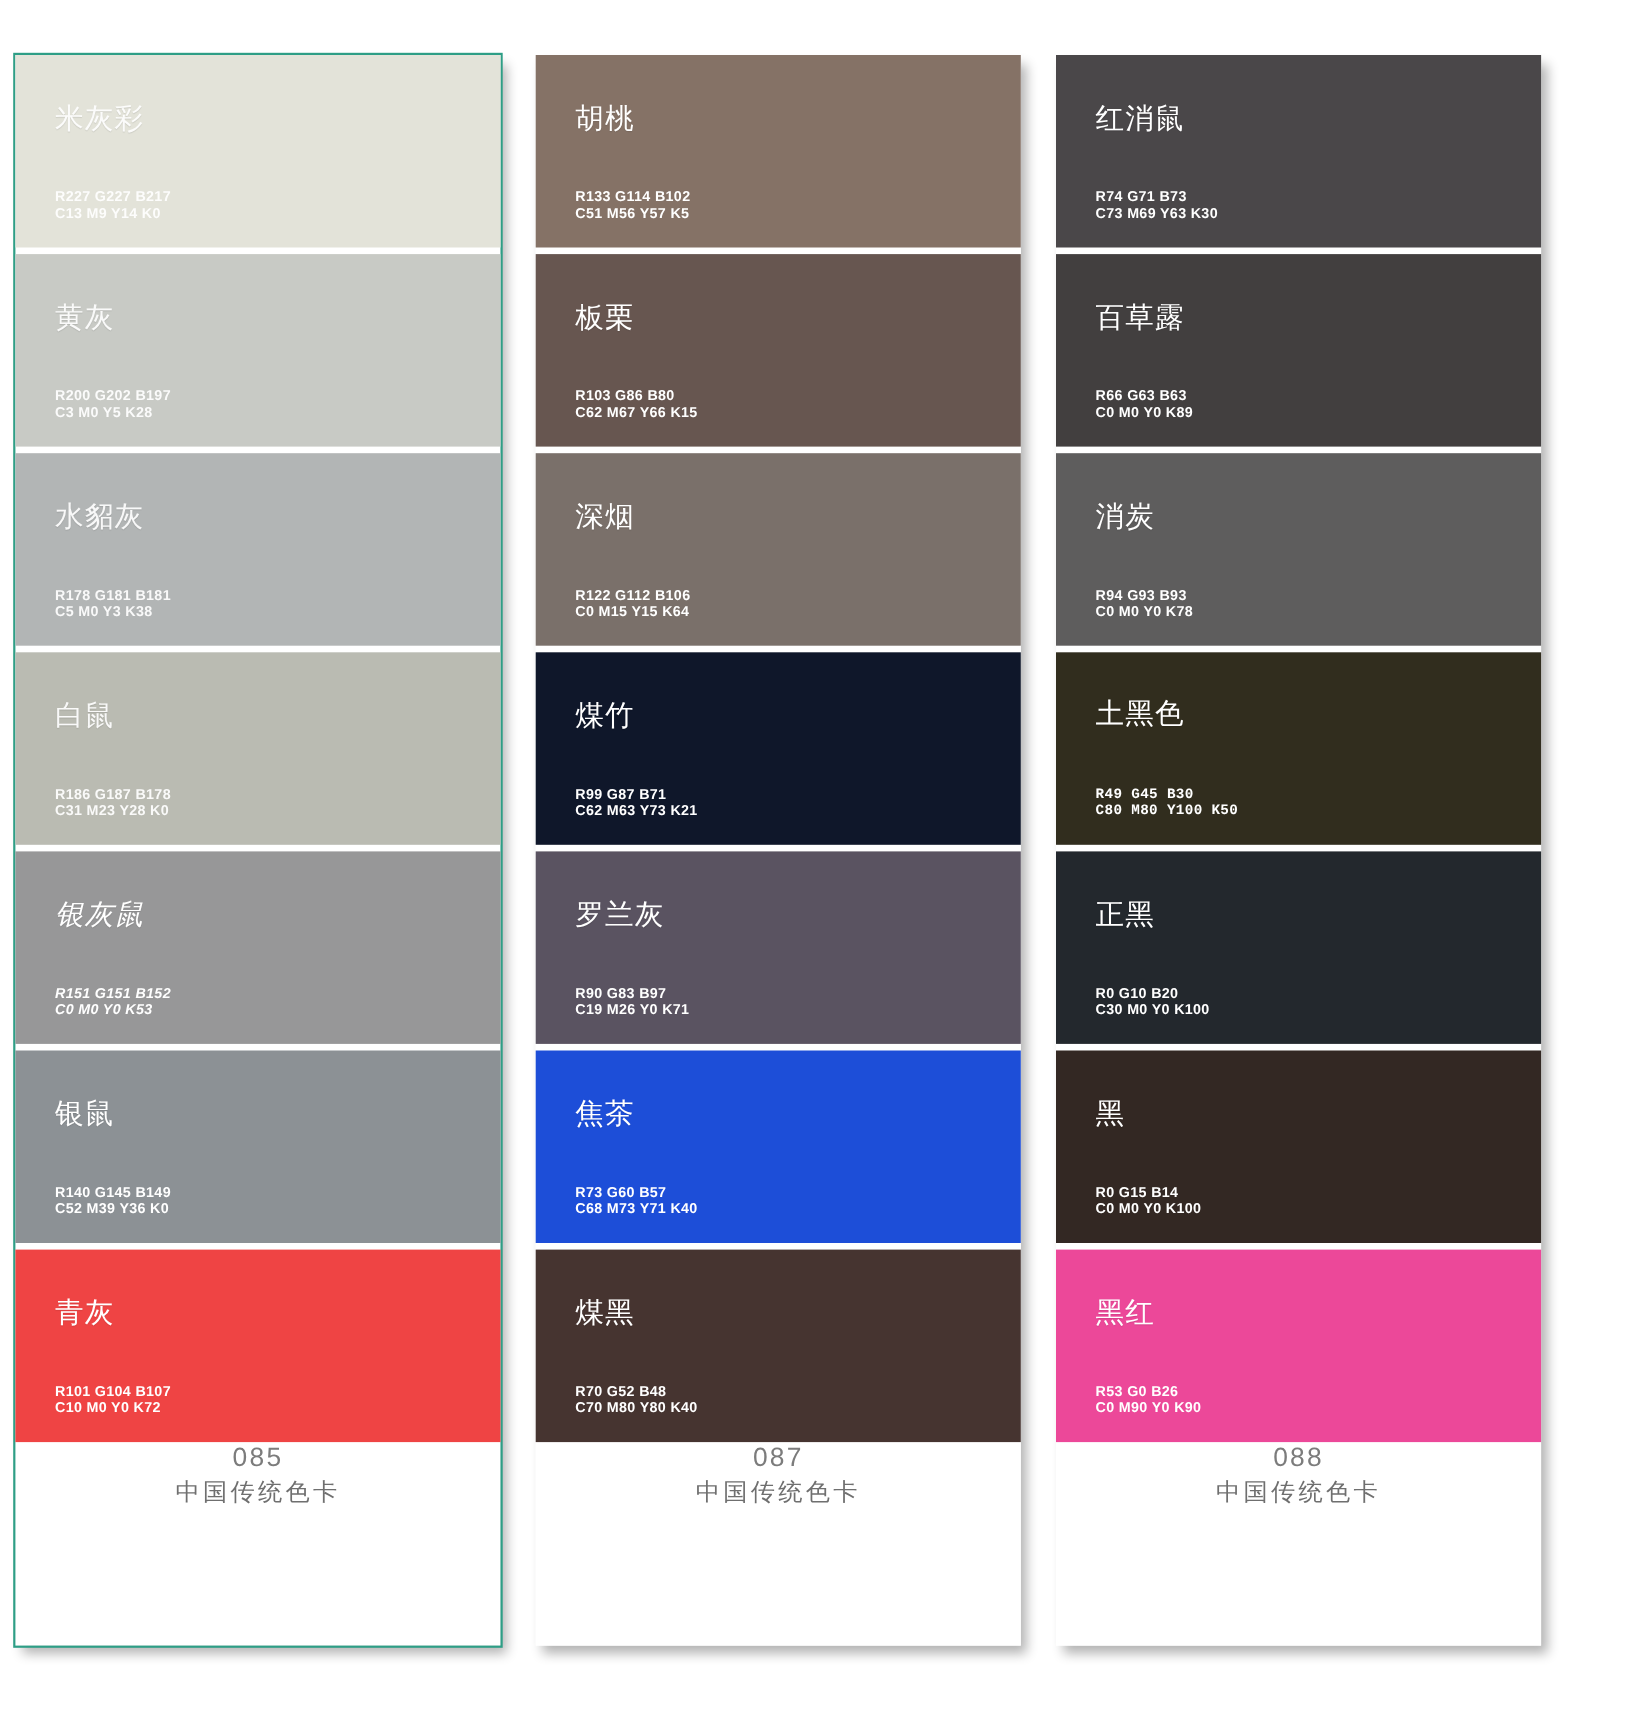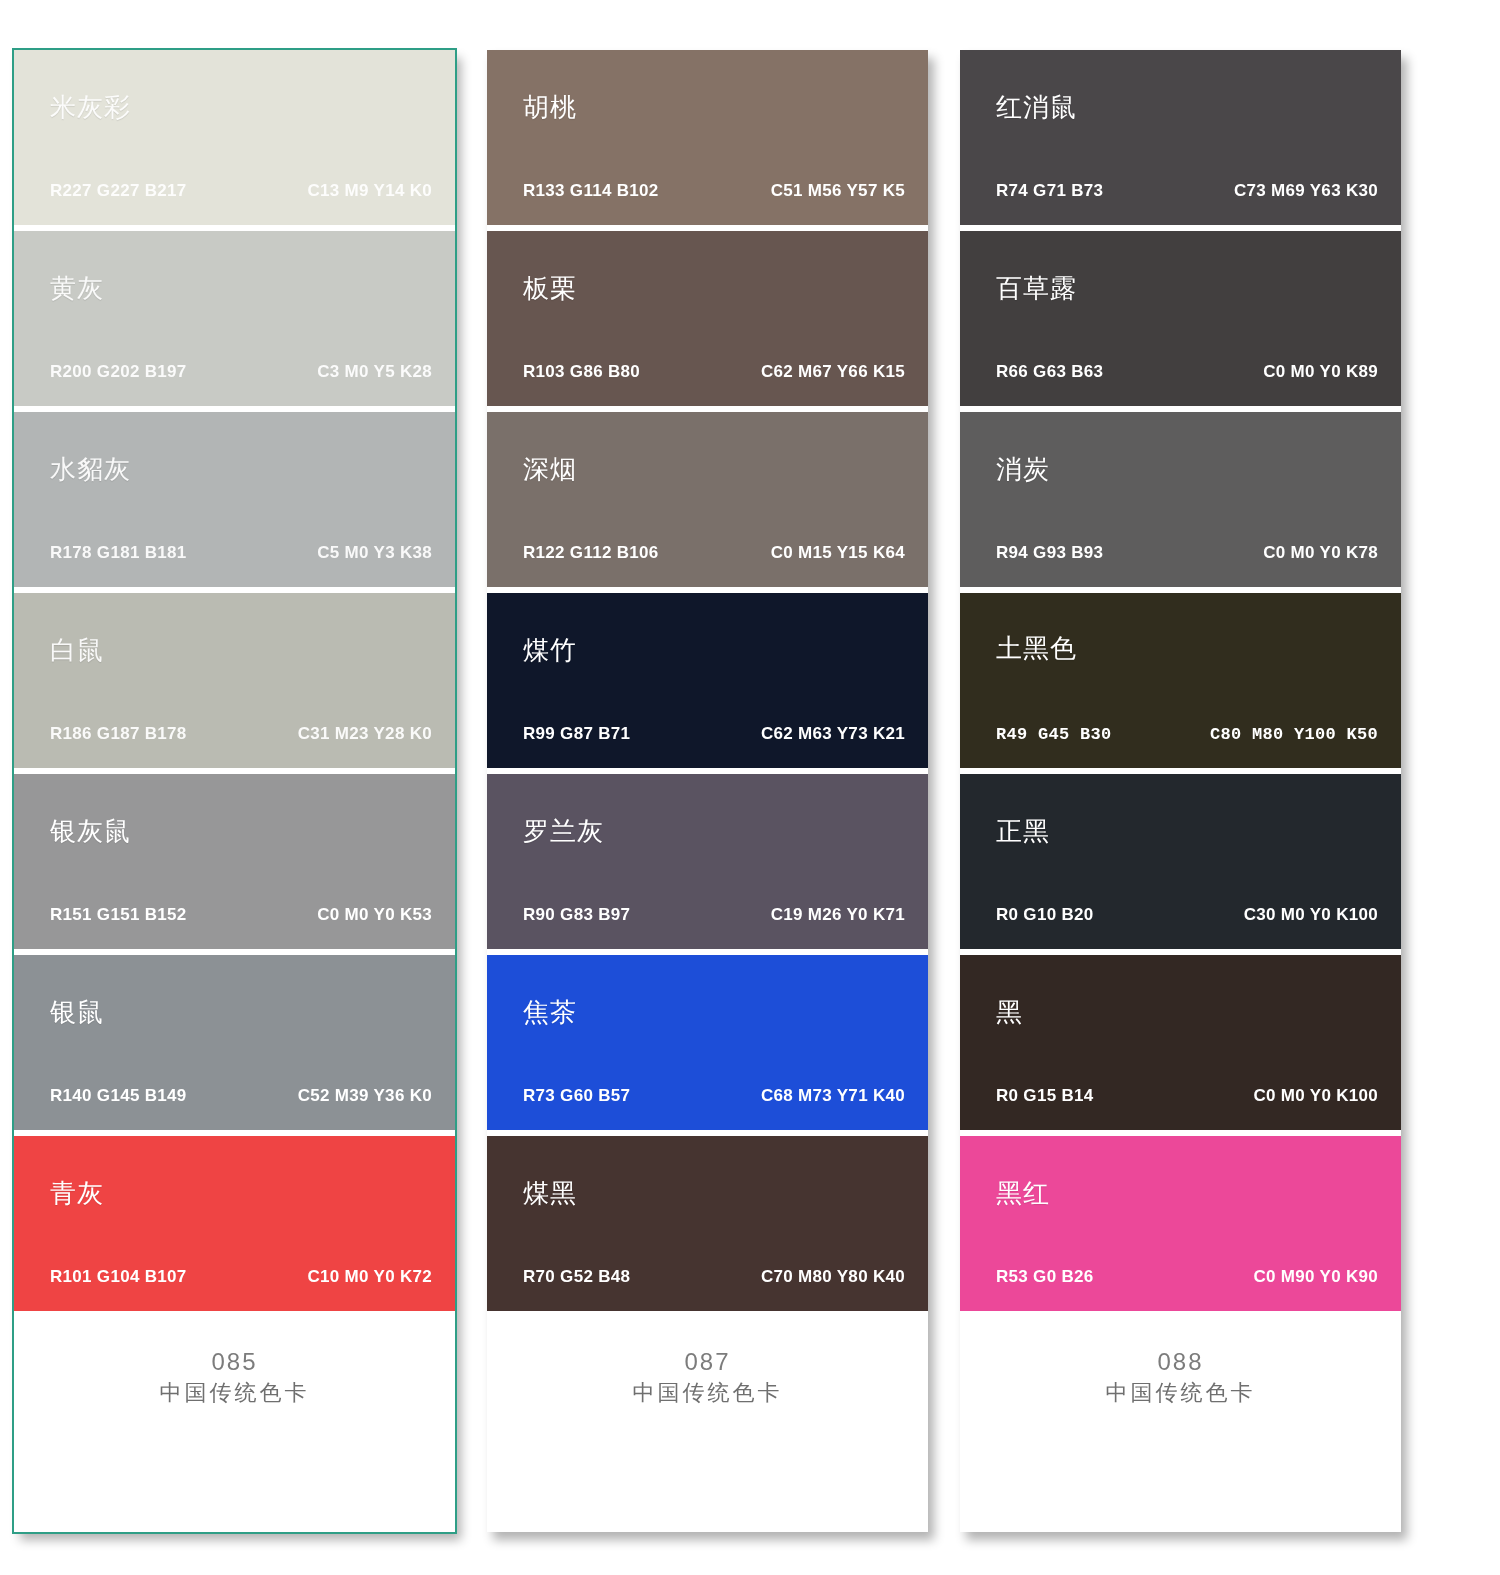--- a/index.html
+++ b/index.html
@@ -24,21 +24,20 @@
     gap: 32px;
   }
 
   .card {
     position: relative;
     width: 441px;
     background: #ffffff;
     box-shadow: 6px 8px 10px rgba(0,0,0,0.30);
     display: flex;
     flex-direction: column;
-    gap: 36px;
   }
 
   .card.selected {
     outline: 2px solid #2e9e86;
     outline-offset: 0px;
   }
 
   .swatch-stack {
     display: flex;
     flex-direction: column;
@@ -66,25 +65,26 @@
   }
 
   .swatch-codes {
     position: absolute;
     left: 36px;
     right: 23px;
     bottom: 24px;
     display: flex;
     justify-content: space-between;
     align-items: baseline;
-    font-size: 17px;
+    font-size: 13px;
     font-weight: bold;
     color: #ffffff;
     letter-spacing: 0.3px;
     white-space: nowrap;
+    flex-direction: column;
   }
 
   
   .swatch.light .swatch-name,
   .swatch.light .swatch-codes { color: rgba(255,255,255,0.92); }
 
   .card-footer {
     height: 185px;
     background: #ffffff;
     text-align: center;
@@ -132,21 +132,21 @@
             <span>C5 M0 Y3 K38</span>
           </div>
         </div>
         <div class="swatch light" style="background: rgb(186, 187, 178);">
           <div class="swatch-name">白鼠</div>
           <div class="swatch-codes">
             <span>R186 G187 B178</span>
             <span>C31 M23 Y28 K0</span>
           </div>
         </div>
-        <div class="swatch" style="background: rgb(151, 151, 152);">
+        <div class="swatch" style="background: rgb(151, 151, 152); font-style: italic;">
           <div class="swatch-name">银灰鼠</div>
           <div class="swatch-codes">
             <span>R151 G151 B152</span>
             <span>C0 M0 Y0 K53</span>
           </div>
         </div>
         <div class="swatch" style="background: rgb(140, 145, 149);">
           <div class="swatch-name">银鼠</div>
           <div class="swatch-codes">
             <span>R140 G145 B149</span>

